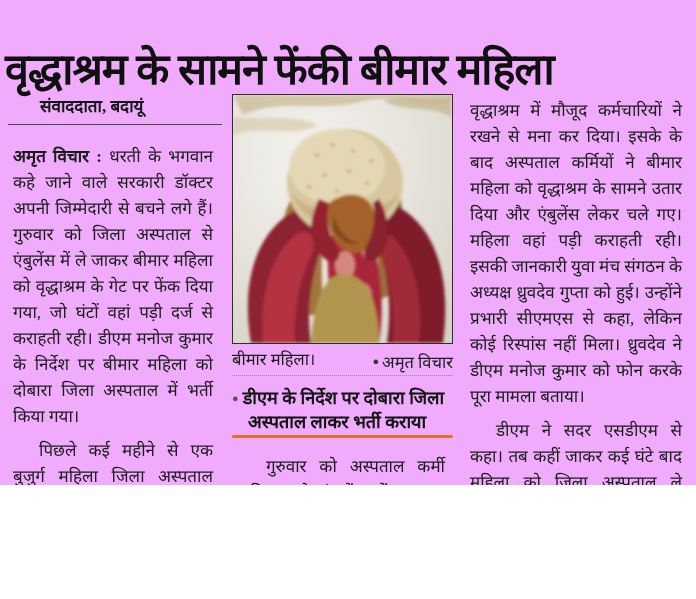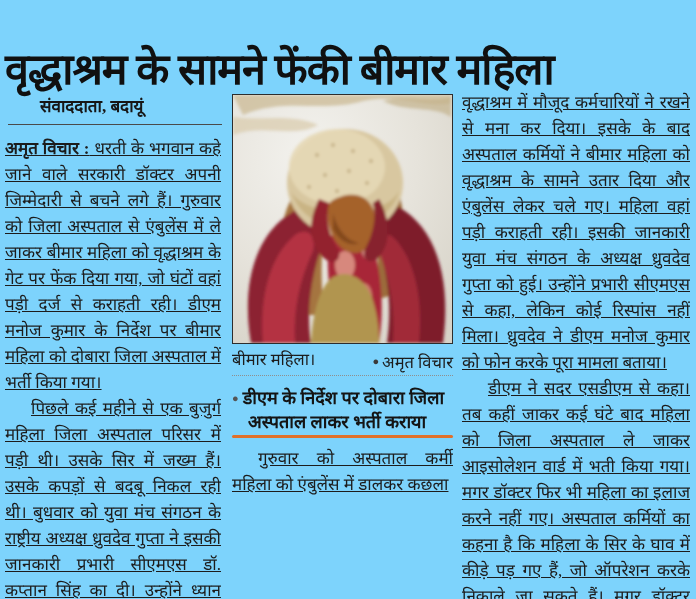--- a/index.html
+++ b/index.html
@@ -1,39 +1,39 @@
 <!DOCTYPE html>
 <html><head>
 <meta charset="utf-8">
 <style>
   html,body{margin:0;padding:0;background:#ffffff;}
   #paper{
-    position:relative;width:696px;height:599px;overflow:hidden;
-    background:#7dd3fc;
+    position:relative;width:696px;height:485px;overflow:hidden;
+    background:#f0abfc;
     font-family:"Liberation Serif","DejaVu Serif",serif;
     color:#1c1c1c;
   }
   .headline{
     position:absolute;left:5px;top:16px;width:688px;
     font-size:43px;font-weight:800;line-height:1.15;
     letter-spacing:-1px;color:#101010;white-space:nowrap;
   }
   .byline{
     position:absolute;left:8px;top:94px;width:216px;
     font-size:17px;font-weight:bold;color:#161616;margin-left:32px;
   }
   .byline-rule{
     position:absolute;left:8px;top:124px;width:214px;height:1px;
     background:#4a4a4a;
   }
   .col{
     position:absolute;overflow:hidden;
     font-size:17px;line-height:26px;text-align:justify;color:#1c1c1c;
   }
-  .col p{margin:0;text-decoration:underline;}
+  .col p{margin:8px;}
   .col p.indent{text-indent:26px;}
   .col-left{left:5px;top:136px;width:216px;height:463px;}
   .col-mid{left:232px;top:446px;width:221px;height:153px;}
   .col-right{left:462px;top:90px;width:228px;height:509px;}
   .lead-in{font-weight:bold;}
   .photo-frame{
     position:absolute;left:232px;top:94px;width:219px;height:248px;
     border:1px solid #2d2d2d;background:#e3e1da;box-sizing:content-box;
   }
   .photo-frame svg{display:block;width:100%;height:100%;}

